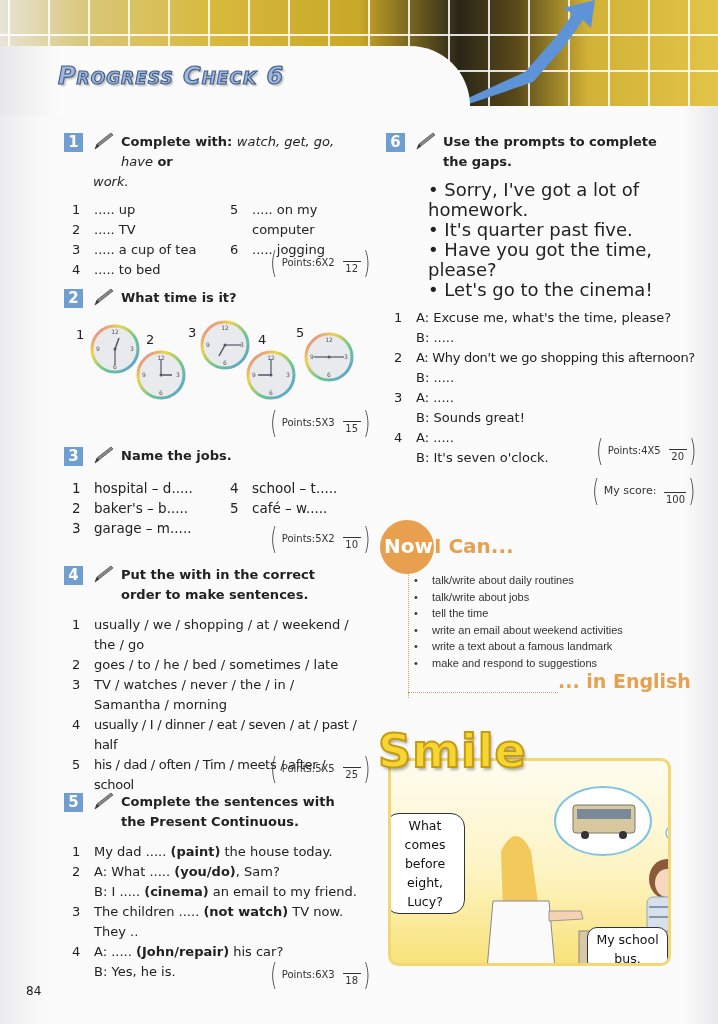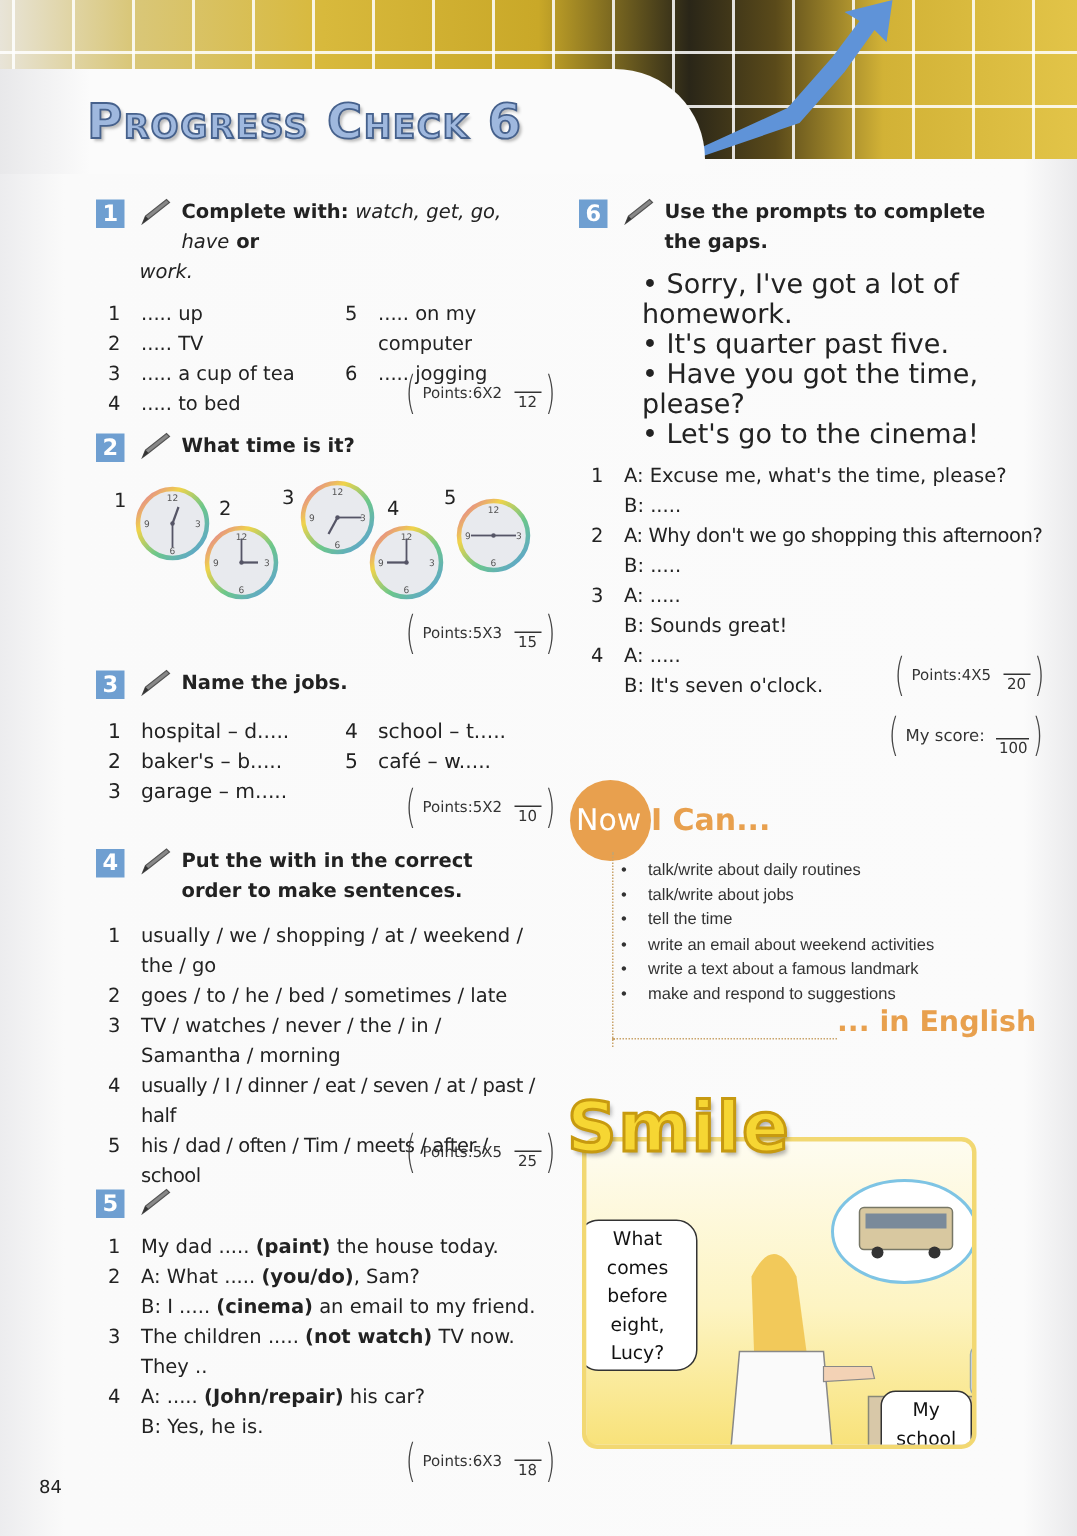--- a/index.html
+++ b/index.html
@@ -33,22 +33,22 @@
     position: absolute; left: 0; top: 46px; width: 470px; height: 70px;
     background: #fbfbfb;
     border-top-right-radius: 60px;
   }
   .title-card::before {
     content: ""; position: absolute; left: 0; top: 0; width: 60px; height: 70px;
     background: linear-gradient(90deg, #e8e8ea, transparent);
   }
   .page-title {
     position: absolute; left: 58px; top: 62px;
-    font-family: "DejaVu Sans", sans-serif; font-weight: bold; 
-    font-size: 32px; letter-spacing: 1px;
+    font-family: "DejaVu Sans", sans-serif; font-weight: bold; font-style: italic;
+    font-size: 24px; letter-spacing: 1px;
     color: #9fb8de;
     -webkit-text-stroke: 1.2px #46618c;
     text-shadow: 2px 2px 2px rgba(0,0,0,.25);
     font-variant: small-caps;
   }
 
   
   .ex { position: absolute; font-size: 13px; line-height: 20px; }
   .ex-head { display: flex; align-items: flex-start; font-weight: bold; font-size: 13px; line-height: 20px; }
   .num-badge {
@@ -73,31 +73,31 @@
   .pts .tot { border-top: 1px solid #333; padding-top: 2px; margin-left: 6px; margin-top: 8px; font-size: 10px; width: 18px; text-align: center; }
   b.bold { font-weight: bold; margin-top: 48px; }
 
   
   .clock { position: absolute; width: 50px; height: 50px; }
   .clock-num { position: absolute; font-size: 13px; font-weight: normal; }
 
   
   .nowcan { position: absolute; left: 380px; top: 520px; width: 330px; height: 180px; }
   .now-circle { position: absolute; left: 0; top: 0; width: 54px; height: 54px; border-radius: 50%; background: #e8a04e; }
-  .now-text { position: absolute; left: 4px; top: 14px; font-size: 20px; font-weight: normal; color: #fff; }
+  .now-text { position: absolute; left: 4px; top: 14px; font-size: 20px; font-weight: bold; color: #fff; }
   .ican-text { position: absolute; left: 54px; top: 14px; font-size: 20px; font-weight: bold; color: #e8a04e; }
   .nowcan ul { position: absolute; left: 30px; top: 52px; list-style: none; font-family: "Liberation Sans", sans-serif; font-size: 11px; line-height: 16.5px; color: #333; }
   .nowcan ul li::before { content: "•"; display: inline-block; width: 18px; padding-left: 4px; }
   .dotline-v { position: absolute; left: 28px; top: 48px; height: 130px; border-left: 1px dotted #c9a46b; }
   .dotline-h { position: absolute; left: 28px; top: 172px; width: 150px; border-top: 1px dotted #c9a46b; }
   .in-english { position: absolute; left: 178px; top: 150px; font-size: 19px; font-weight: bold; color: #e8a04e; }
 
   
   .smile-box {
-    position: absolute; left: 388px; top: 758px; width: 263px; height: 208px;
+    position: absolute; left: 388px; top: 758px; width: 283px; height: 208px;
     border: 3px solid #f2d872; border-radius: 10px;
     background: linear-gradient(180deg, #fefcf0 0%, #fdf4c2 55%, #f8e27a 100%);
     overflow: hidden;
     padding-left: 40px;
   }
   .smile-logo {
     position: absolute; left: 378px; top: 724px; font-size: 46px; font-weight: bold;
     color: #f6d633; -webkit-text-stroke: 2px #c79a10; letter-spacing: 1px;
     font-family: "DejaVu Sans", sans-serif;
     text-shadow: 2px 3px 3px rgba(0,0,0,.3);
@@ -349,20 +349,21 @@
   <span class="paren">)</span>
 </div>
 
 <div class="ex" style="left:64px; top:792px; width:300px;">
   <div class="ex-head">
     <span class="num-badge">5</span>
     <svg class="pencil" viewBox="0 0 22 18">
         <path d="M2 17 L4 12 L18 1 L20 3 L6 14 Z" fill="#888" stroke="#555" stroke-width=".8"></path>
         <path d="M2 17 L4 12 L6 14 Z" fill="#333"></path>
       </svg>
+    <span class="htext" style="width:225px;">Complete the sentences with the Present Continuous.</span>
   </div>
   <div class="list" style="padding-left:8px; margin-top:10px; font-size:13px;">
     <div class="row">
         <span class="n">1</span>
         <span><span>My dad ..... </span><b class="bold">(paint)</b><span> the house today.</span></span>
       </div>
     <div class="row">
         <span class="n">2</span>
         <span><span>A: What ..... </span><b class="bold">(you/do)</b><span>, Sam?</span></span>
       </div>

